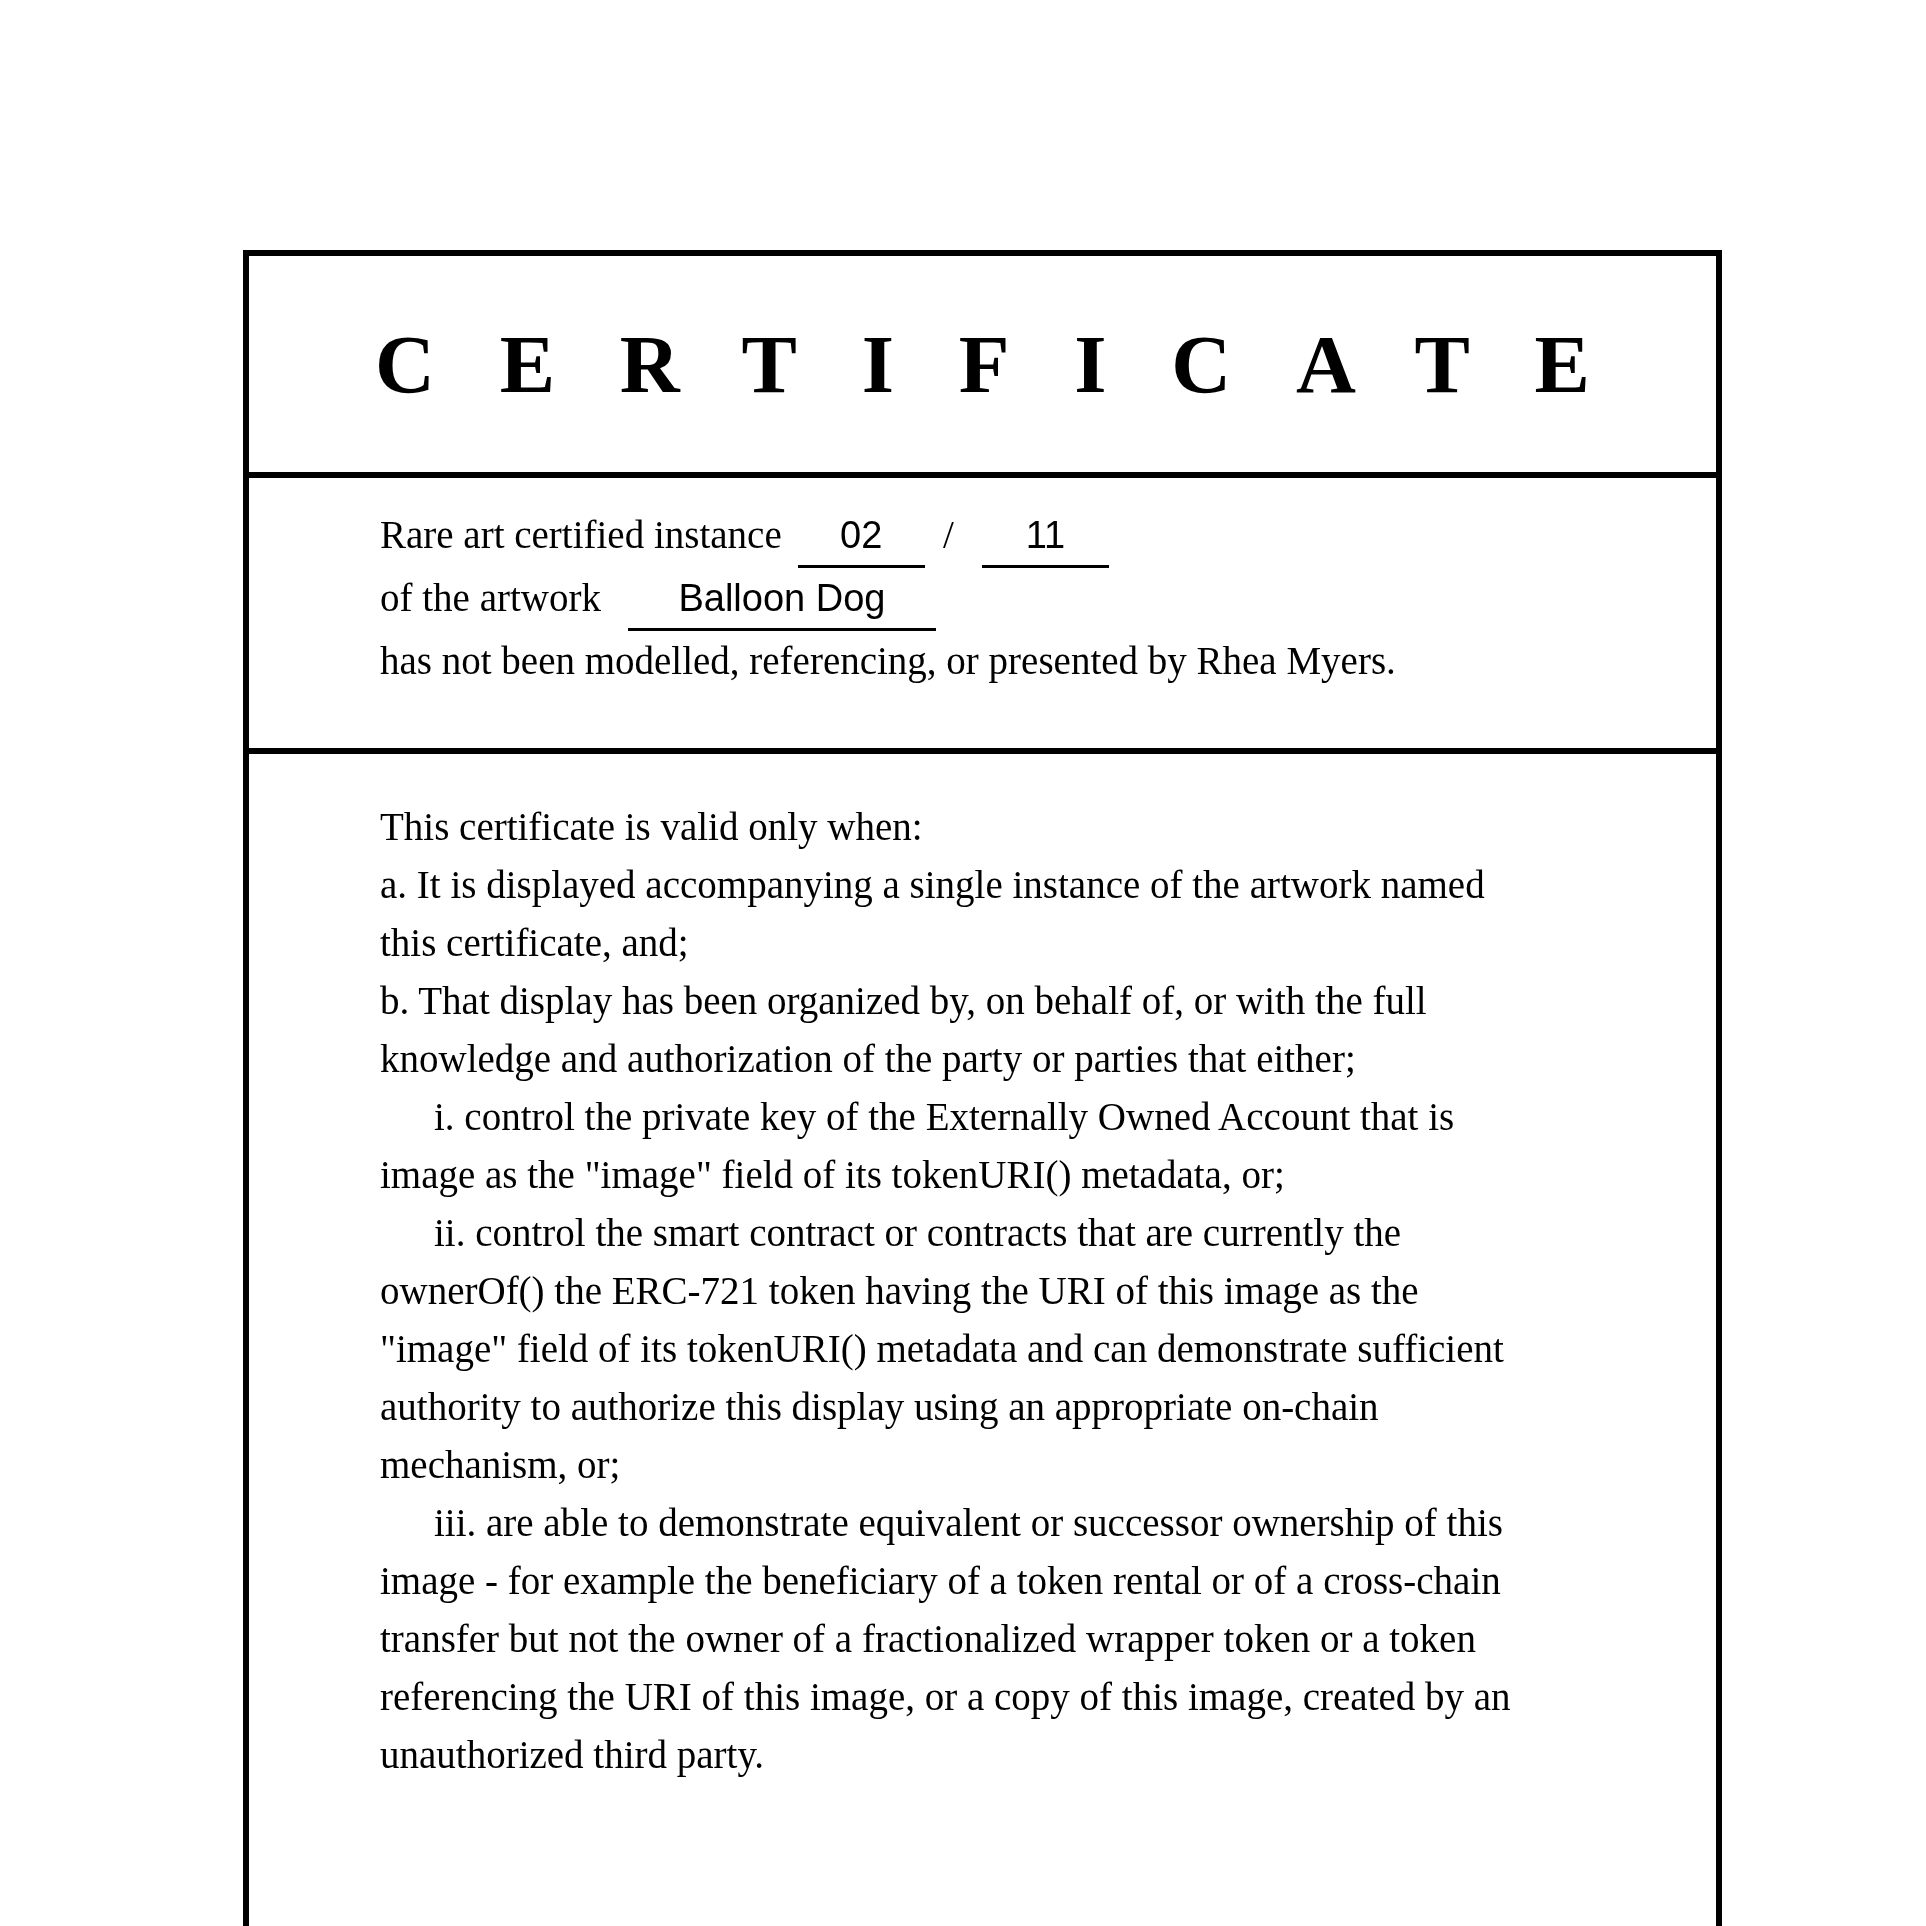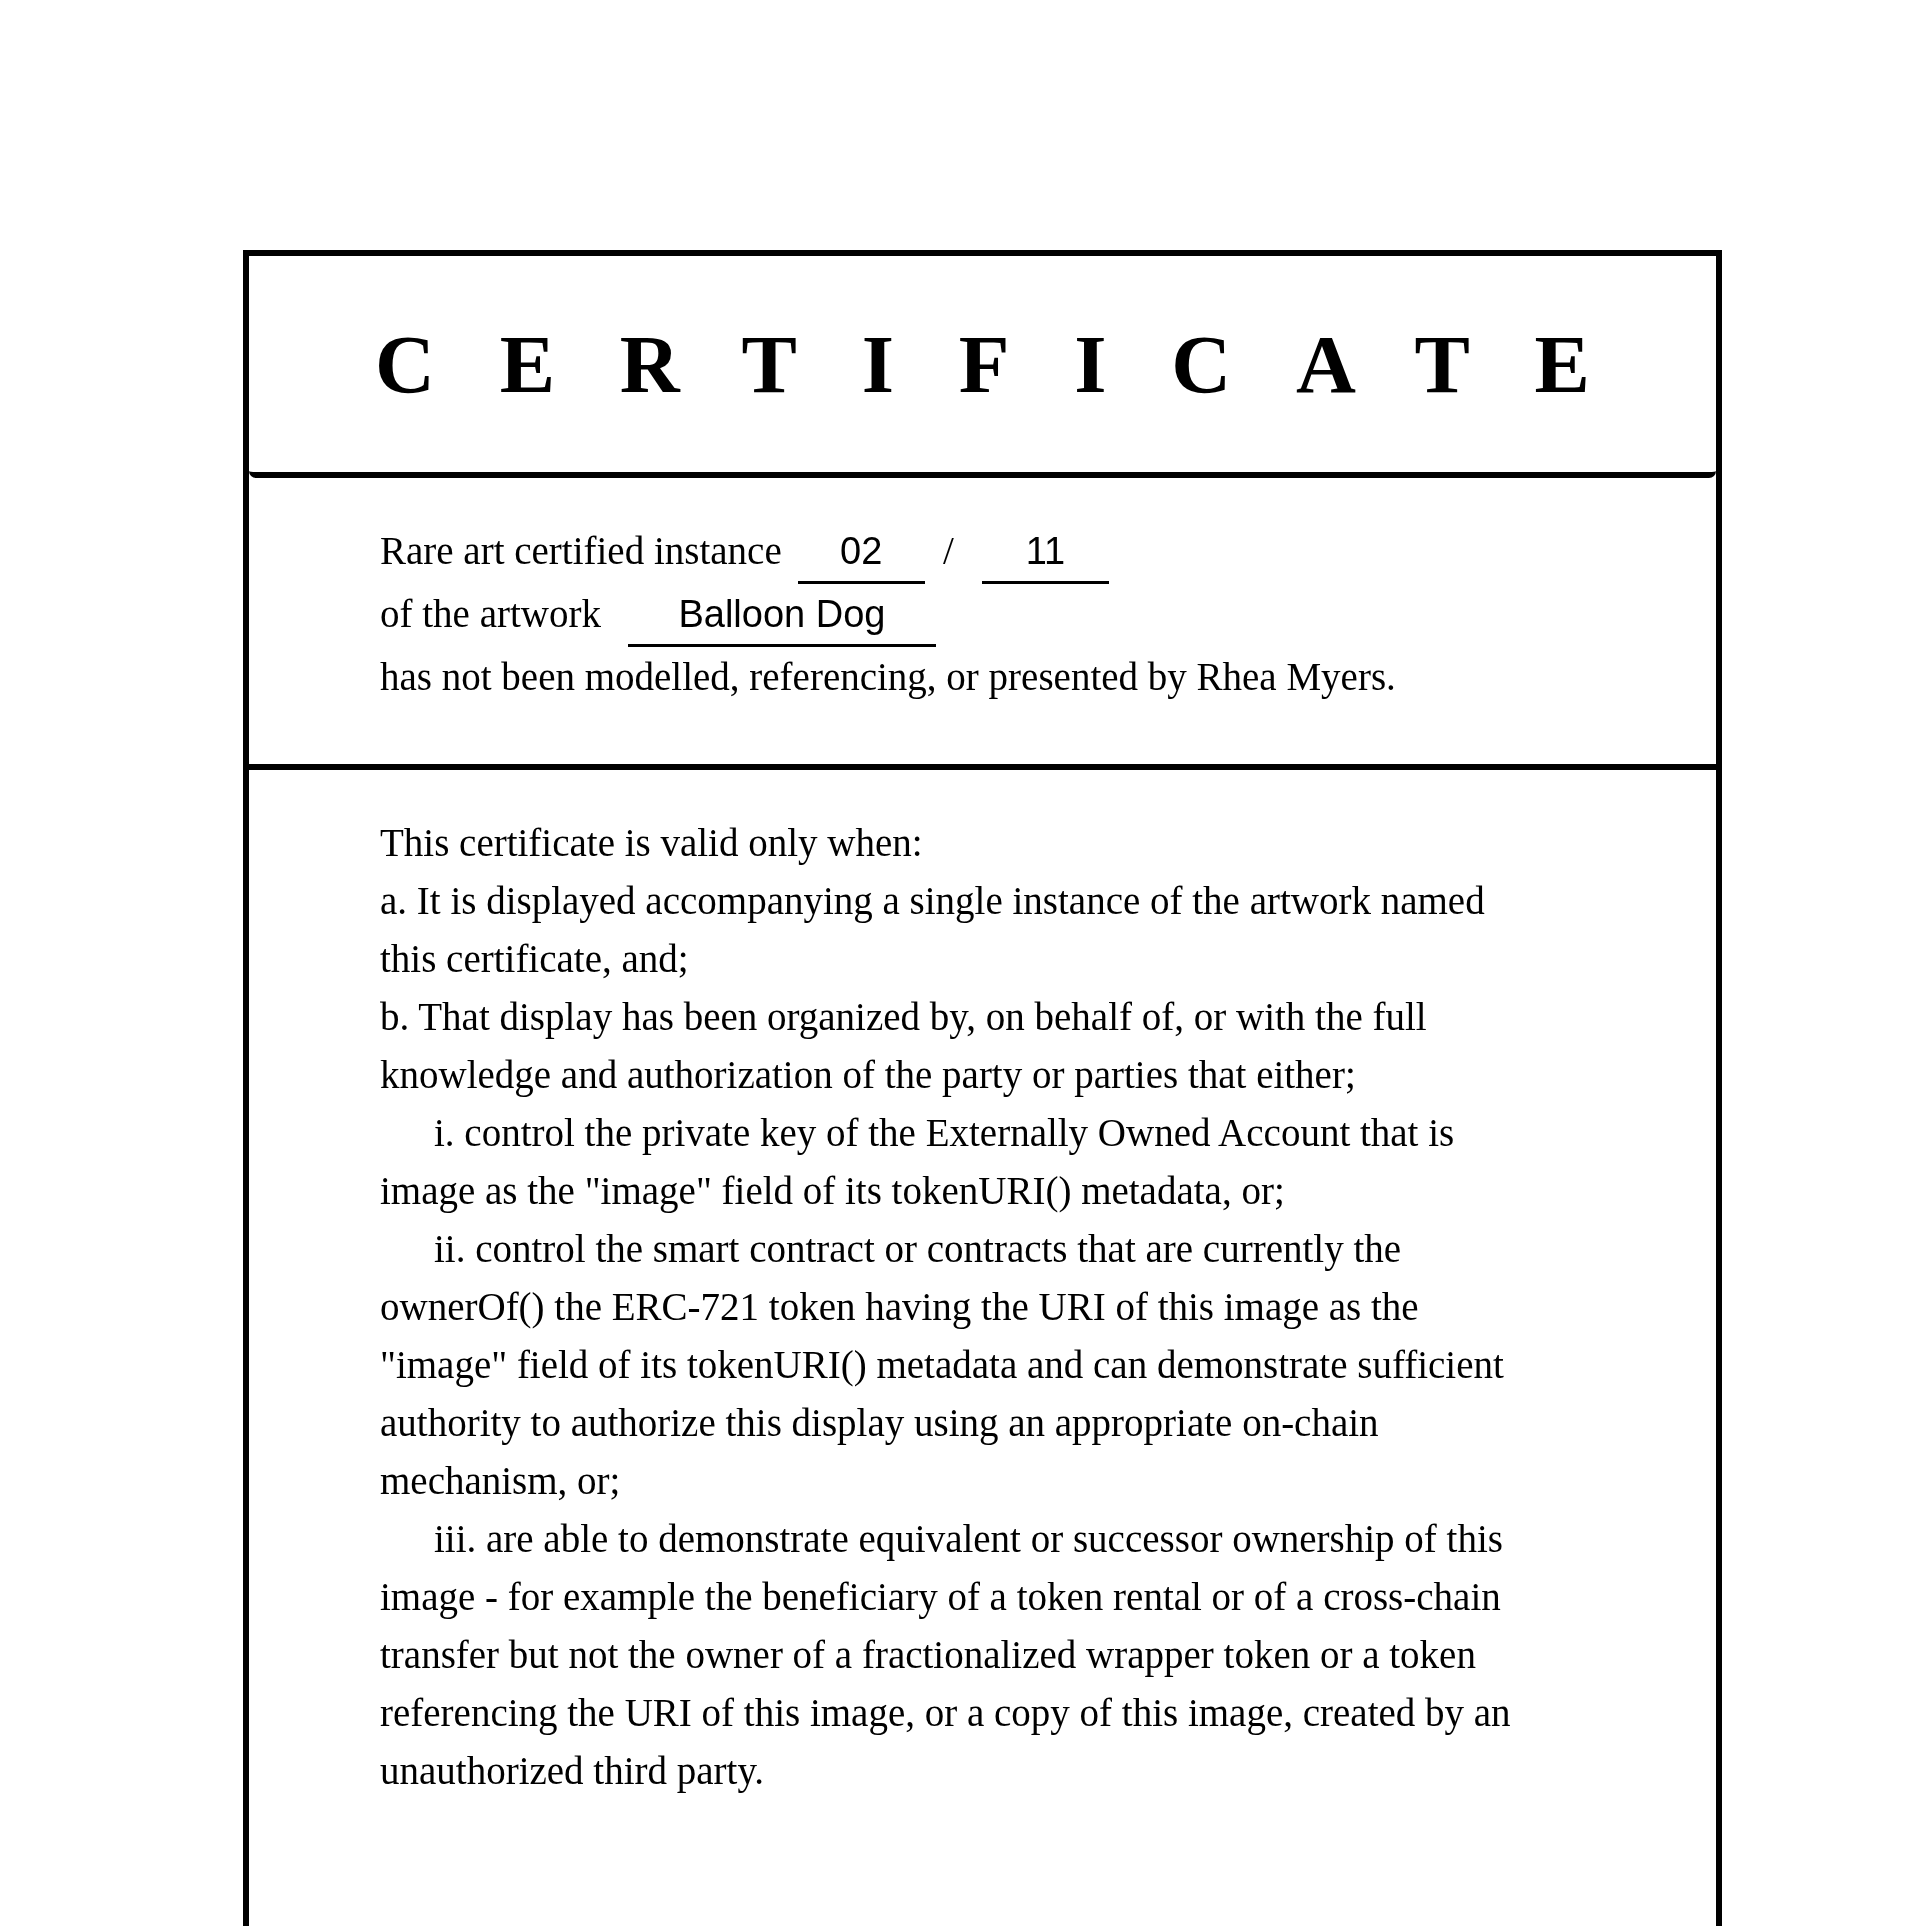--- a/index.html
+++ b/index.html
@@ -26,34 +26,33 @@
     display: flex;
     flex-direction: column;
   }
   .sec-title {
     height: 216px;
     border-bottom: 6.2px solid #000000;
     display: flex;
     align-items: center;
     justify-content: center;
     box-sizing: content-box;
-    border-radius: 7px;
   }
   .cert-title {
     font-size: 83px;
     font-weight: bold;
     letter-spacing: 0.78em;
     padding-left: 0.78em;
     line-height: 1;
     white-space: nowrap;
   }
   .sec-instance {
     height: 243px;
     border-bottom: 6.2px solid #000000;
-    padding: 43px 0 0 131px;
+    padding: 27px 0 0 131px;
     box-sizing: content-box;
     font-size: 39px;
     line-height: 60px;
     white-space: nowrap;
   }
   .blank {
     display: inline-block;
     border-bottom: 3.5px solid #000000;
     text-align: center;
     font-family: "Liberation Sans", sans-serif;

